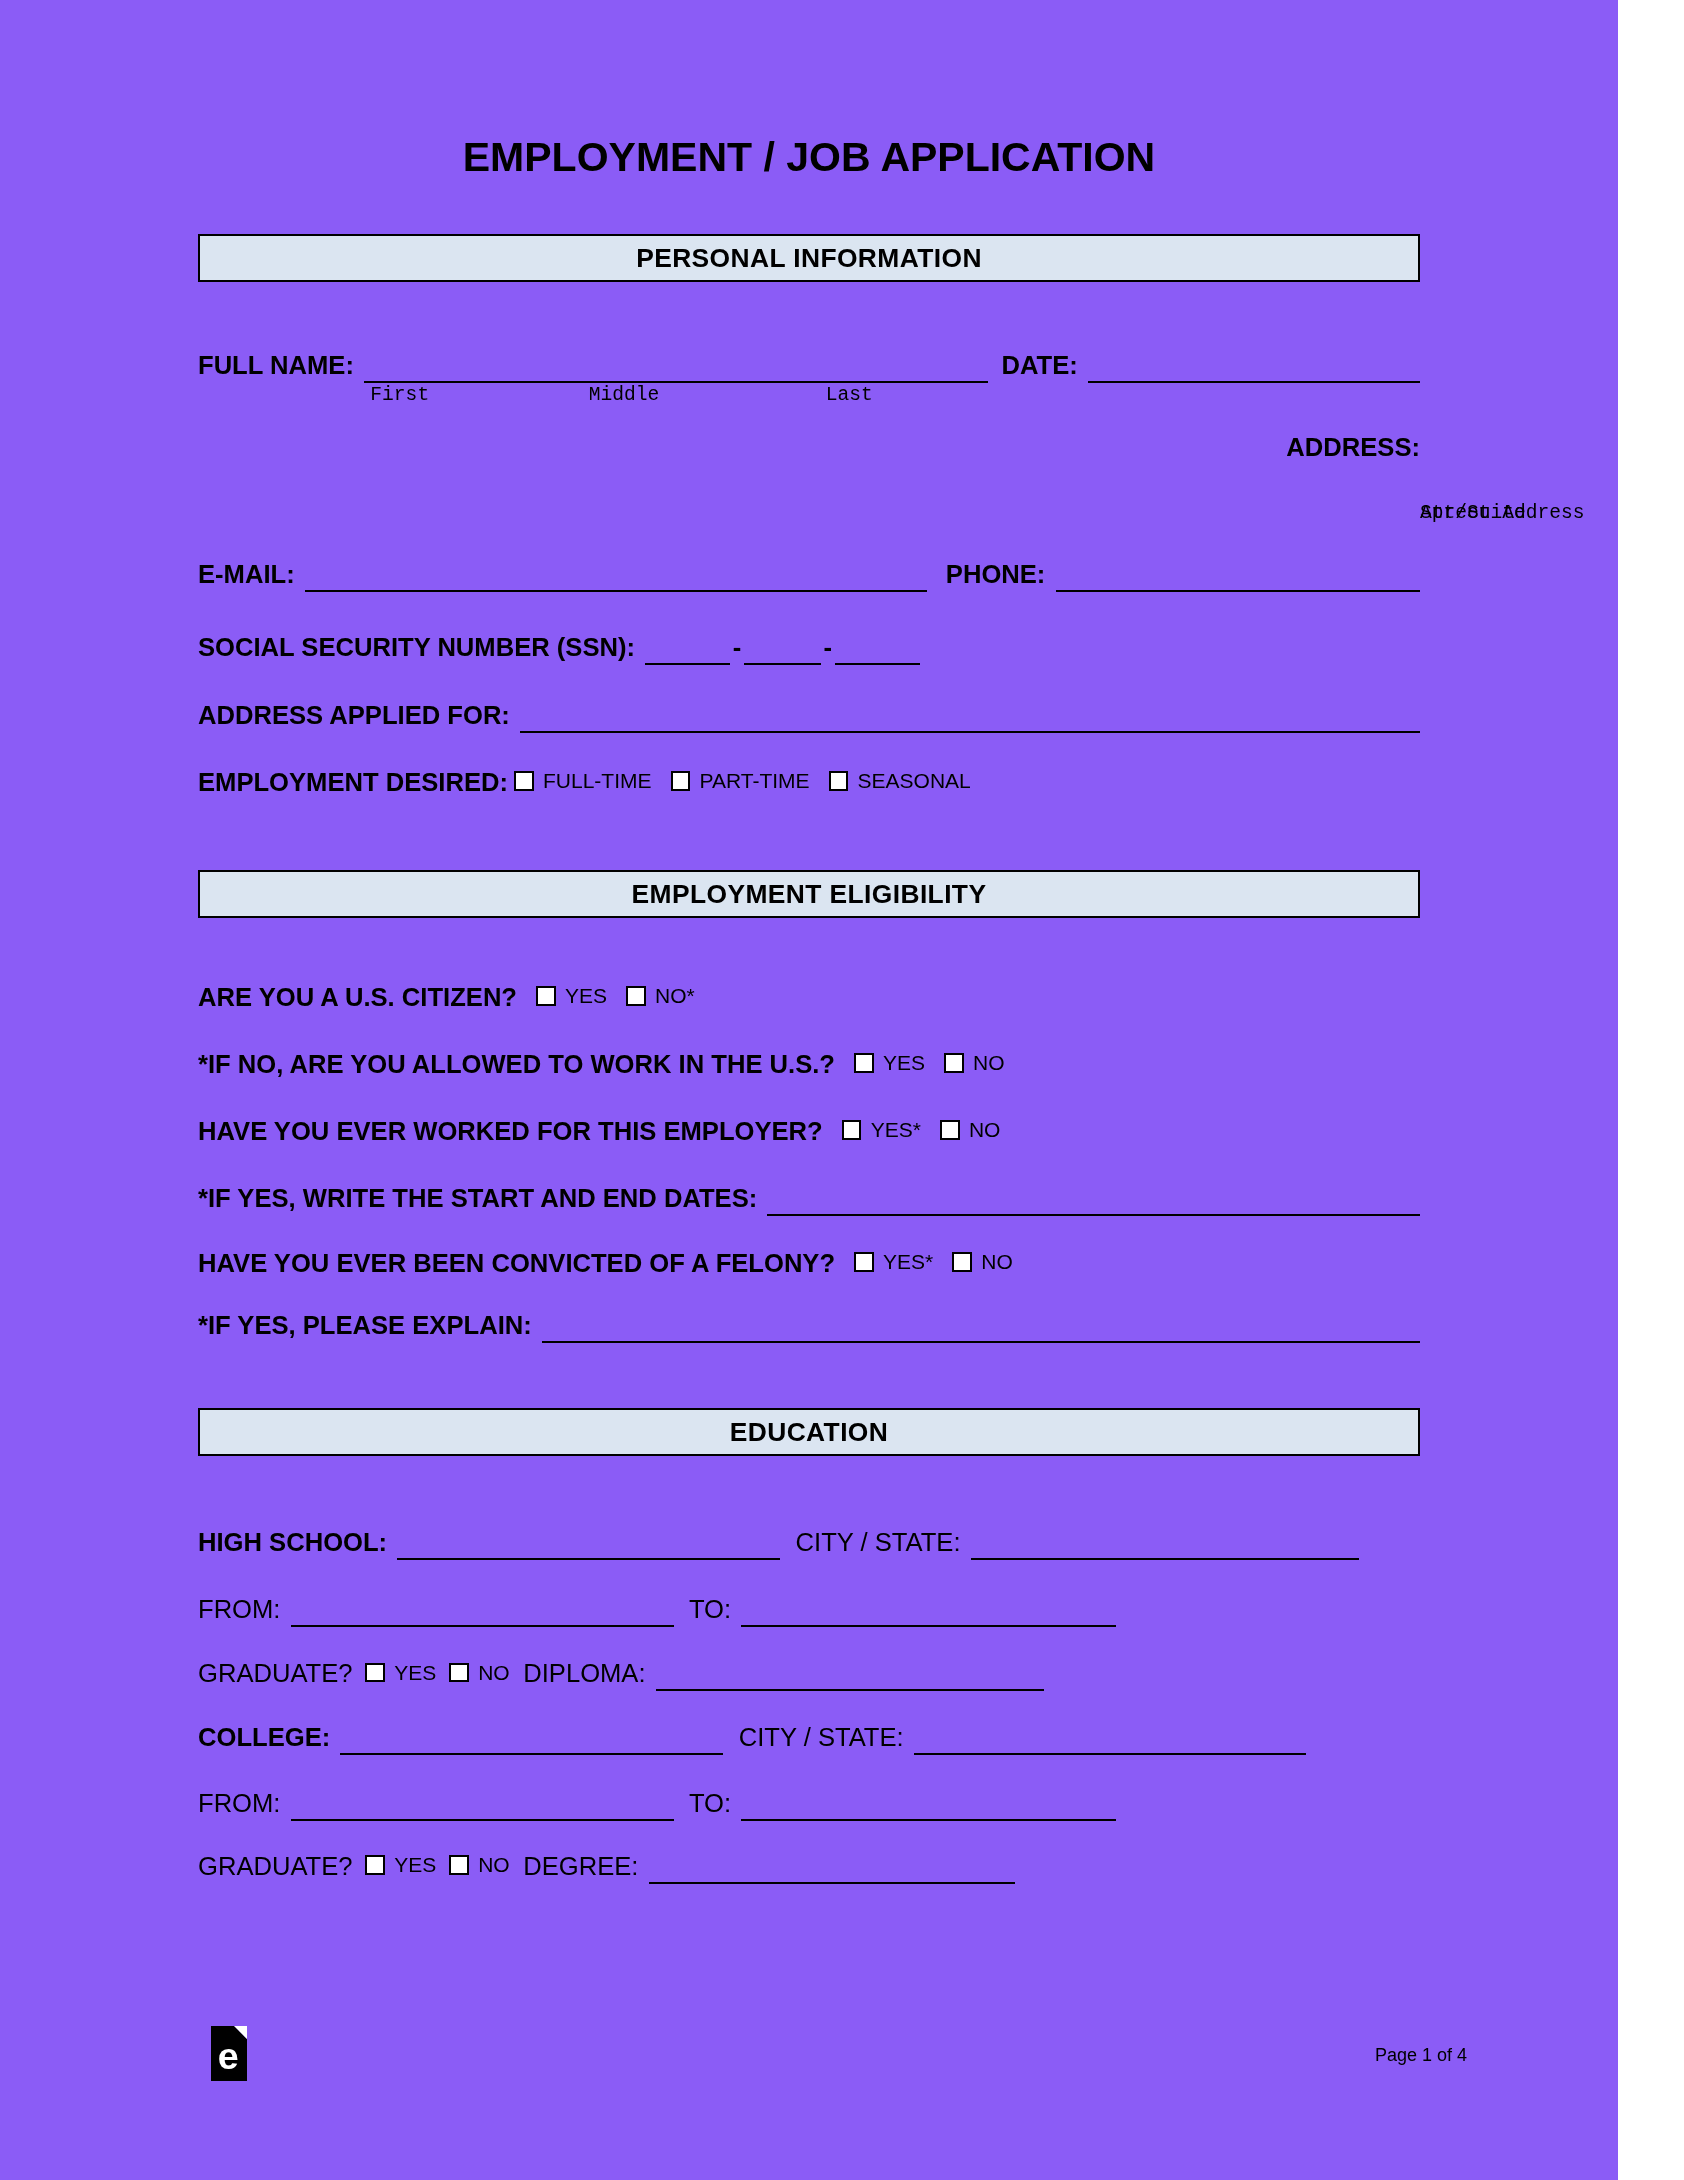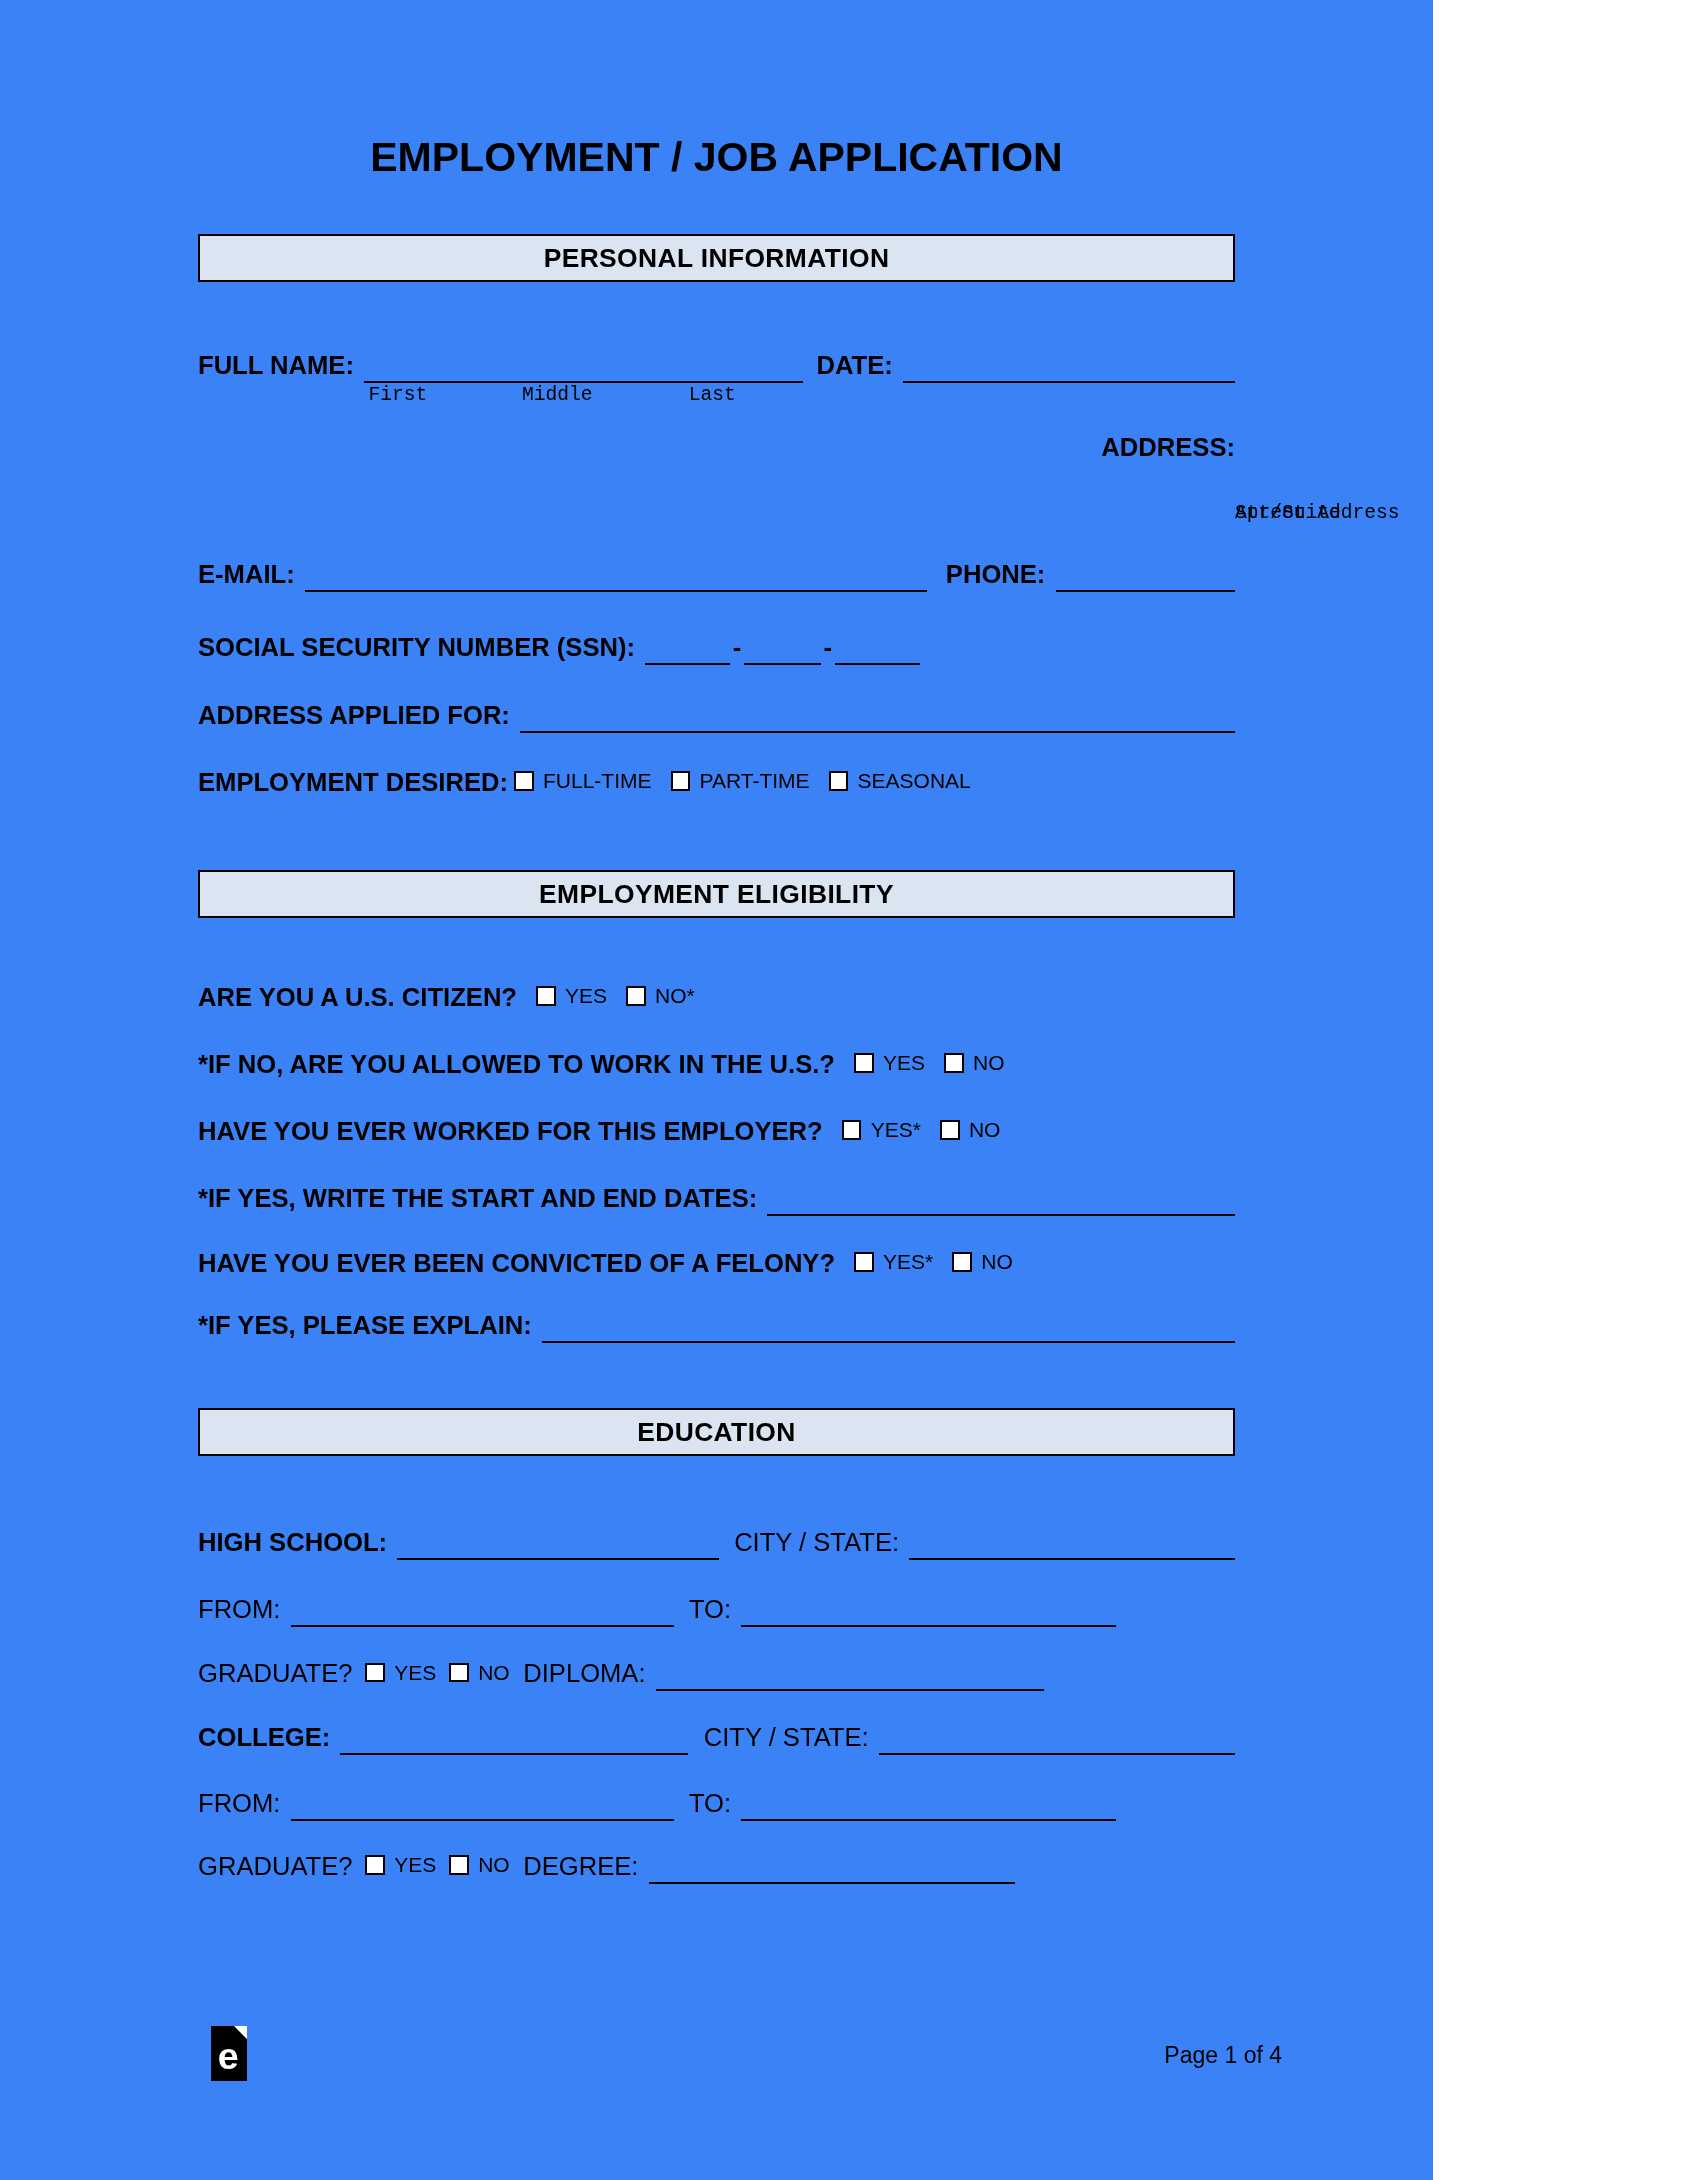--- a/index.html
+++ b/index.html
@@ -1,18 +1,18 @@
 <!DOCTYPE html>
 <html style="font-size:13.6px"><head>
 <meta charset="utf-8">
 <style>
   * { margin:0; padding:0; box-sizing:border-box; }
   html,body { background:#ffffff; }
   .page {
-    position:relative; width:1433px; height:2181px; background:#3b82f6;
+    position:relative; width:1618px; height:2181px; background:#8b5cf6;
     font-family:"Liberation Sans", sans-serif; color:#000; overflow:hidden;
   }
   .content { padding:0 198px; }
   .title { margin-top:136px; line-height:43px; text-align:center; font-size:41px; font-weight:bold; }
   .bar {
     height:48px; background:#dbe5f1; border:2.6px solid #000;
     display:flex; align-items:center; justify-content:center;
     font-size:26.4px; font-weight:bold; letter-spacing:0.4px;
   }
   .bar-personal { margin-top:55px; }
@@ -29,21 +29,21 @@
   .cb { width:19.6px; height:19.6px; border:2.1px solid #000; background:#fff; flex:none; }
   .optlbl { font-size:21px; line-height:22px; margin-left:9.4px; white-space:nowrap; }
   .dash { margin:0 2.6px; }
   .sp { flex:none; }
   .mt76{margin-top:65px;} .mt54{margin-top:46px;flex-direction:column;} .mt60{margin-top:51px;}
   .mt64{margin-top:55px;} .mt44{margin-top:37px;} .mt36{margin-top:31px;}
   .mt38{margin-top:32px;} .mt72{margin-top:61px;} .mt34{margin-top:29px;}
   .mt31{margin-top:26.4px;} .mt80{margin-top:68px;} .mt33{margin-top:28px;}
   .mt35{margin-top:30px;}
   .footer-logo { position:absolute; left:211px; top:2026px; width:36px; height:55px; }
-  .page-num { position:absolute; right:151px; top:2041px; font-size:23px; line-height:29px; }
+  .page-num { position:absolute; right:151px; top:2041px; font-size:18px; line-height:29px; }
 </style>
 </head>
 <body>
 
 <div class="page">
   <div class="content">
 
     <div class="title">EMPLOYMENT / JOB APPLICATION</div>
 
     <div class="bar bar-personal">

